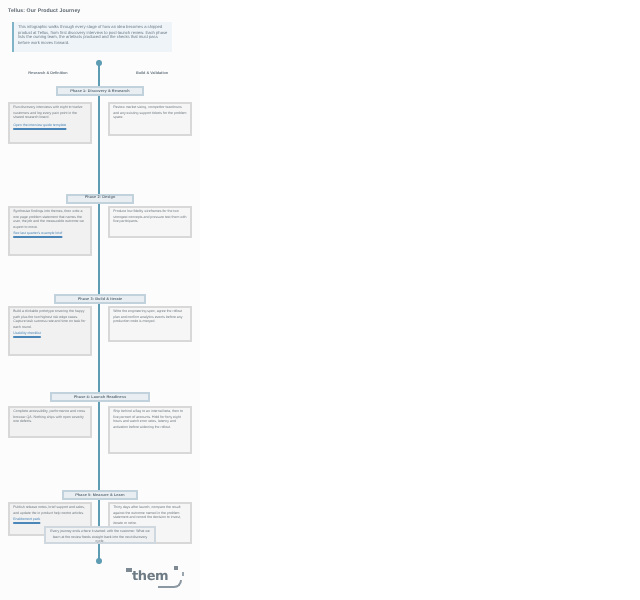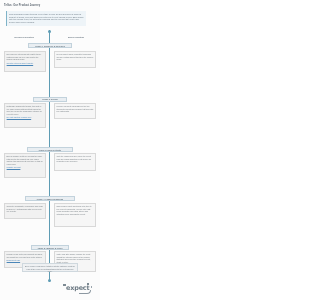--- a/index.html
+++ b/index.html
@@ -147,16 +147,16 @@
     <span>Thirty days after launch, compare the result against the outcome named in the problem statement and record the decision to invest, iterate or retire.</span>
   </div>
 
   <div class="summary">Every journey ends where it started: with the customer. What we learn at the review feeds straight back into the next discovery cycle.</div>
 
   <div class="logo">
     <span class="sq sq1"></span>
     <span class="sq sq2"></span>
     <span class="sq sq3"></span>
     <span class="tail"></span>
-    <span class="logo-word">expect</span>
+    <span class="logo-word">them</span>
   </div>
 
 </div>
 
 </body></html>

